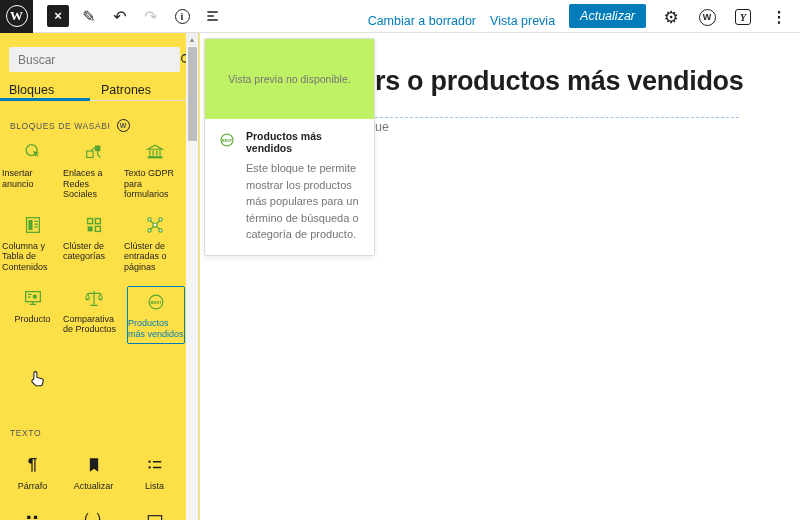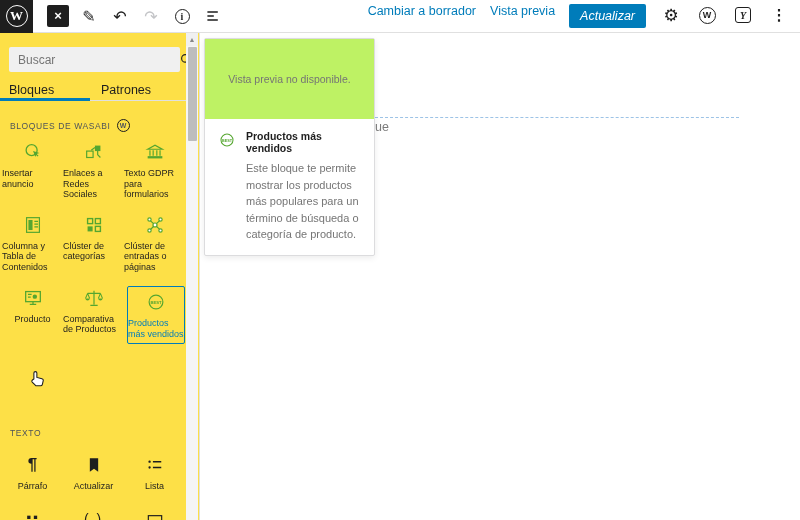--- a/index.html
+++ b/index.html
@@ -14,21 +14,21 @@
   .wp-logo .wp-circle { width:22px; height:22px; border:1.6px solid #fff; border-radius:50%;
     color:#fff; font-family:"Liberation Serif", serif; font-weight:bold; font-size:13px;
     display:flex; align-items:center; justify-content:center; }
   .close-inserter { width:22px; height:22px; background:#1e1e1e; color:#fff; border:none; border-radius:2px;
     font-size:13px; font-weight:bold; line-height:22px; text-align:center; margin-left:14px; cursor:pointer; }
   .tb-icon { width:22px; height:22px; display:flex; align-items:center; justify-content:center;
     margin-left:9px; font-size:16px; color:#1e1e1e; background:none; border:none; }
   .tb-icon.disabled { color:#c3c4c7; }
   .info-circle { width:15px; height:15px; border:1.5px solid #1e1e1e; border-radius:50%;
     font-size:10px; font-weight:bold; line-height:13px; text-align:center; font-family:"Liberation Serif", serif; }
-  .topbar-right { margin-left:auto; display:flex; align-items:flex-start; gap:14px; padding-right:10px; }
+  .topbar-right { margin-left:auto; display:flex; align-items:flex-end; gap:14px; padding-right:10px; }
   .tb-link { color:#007cba; font-size:12.5px; text-decoration:none; background:none; border:none; cursor:pointer; }
   .btn-primary { background:#007cba; color:#fff; border:none; border-radius:2px; font-size:12.5px;
     padding:5px 11px; cursor:pointer;font-style:italic; }
   .badge-circle { width:17px; height:17px; border:1.5px solid #1e1e1e; border-radius:50%;
     font-size:9px; font-weight:bold; display:flex; align-items:center; justify-content:center; }
   .badge-square { width:16px; height:16px; border:1.5px solid #1e1e1e; border-radius:3px;
     font-size:10px; font-weight:bold; display:flex; align-items:center; justify-content:center;
     font-family:"Liberation Serif", serif; font-style:italic; }
   .dots { font-size:15px; font-weight:bold; letter-spacing:0; }
 
@@ -315,20 +315,21 @@
     </div>
   </div>
 
   <div class="cursor-hand">
     <svg width="15" height="17" viewBox="0 0 14 16">
       <path d="M5 1.5c.8 0 1.4.6 1.4 1.4V7l4.8 1.2c.9.2 1.4 1 1.2 1.9l-.8 3.4c-.2.8-.9 1.4-1.7 1.4H6.2c-.5 0-1-.2-1.3-.6L2 11.4c-.5-.6-.4-1.5.2-2l1.4-1V2.9c0-.8.6-1.4 1.4-1.4z" fill="#fff" stroke="#1e1e1e" stroke-width="1"></path>
     </svg>
   </div>
 
   <div class="canvas">
+    <h1 class="post-title">rs o productos más vendidos</h1>
     <div class="title-rule"></div>
     <div class="para-placeholder">ue</div>
   </div>
 
   <div class="popover">
     <div class="pop-preview">
       <span>Vista previa no disponible.</span>
     </div>
     <div class="pop-body">
       <span class="pop-icon">

